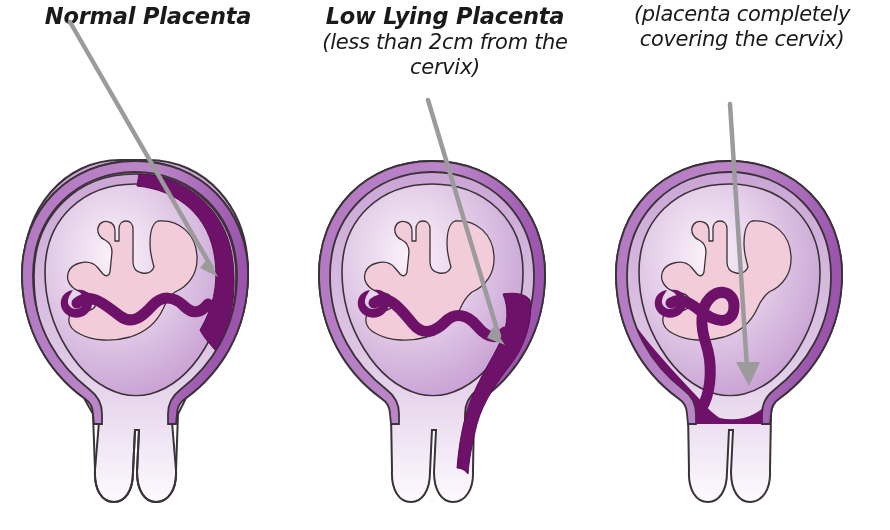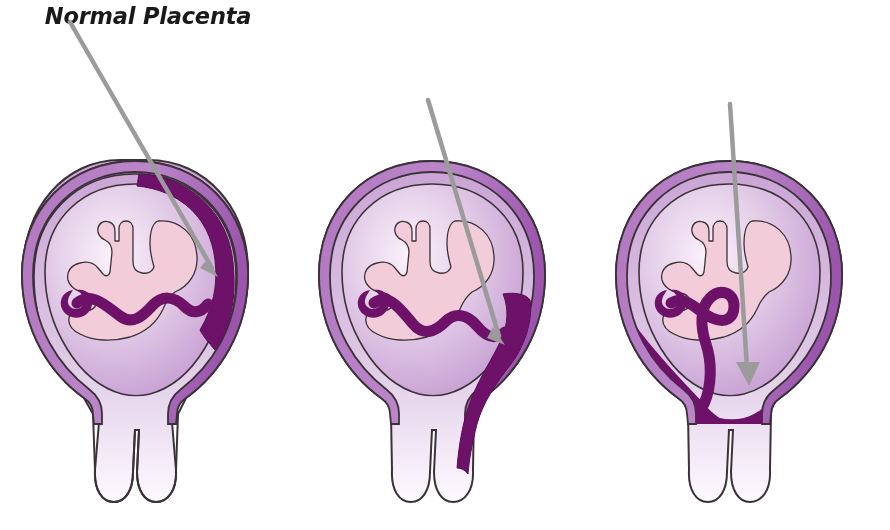--- a/index.html
+++ b/index.html
@@ -190,20 +190,24 @@
       </g>
 
       <g>
         <line x1="70" y1="22" x2="212" y2="268" stroke="#9b9b9b" stroke-width="4.5" stroke-linecap="round"></line>
         <path d="M218 277 L 200 268 L 208 258 Z" fill="#9b9b9b"></path>
       </g>
     </svg>
   </div>
 
   <div class="panel panel-2">
+    <div class="titlebox">
+      <span class="title-main">Low Lying Placenta</span>
+      <span class="title-sub">(less than 2cm from the cervix)</span>
+    </div>
 
     <svg width="296" height="530" viewBox="0 0 296 530">
       <defs>
         <radialGradient id="sac2" cx="38%" cy="34%" r="72%">
           <stop offset="0%" stop-color="#fbf3fb"></stop>
           <stop offset="42%" stop-color="#e6d1ea"></stop>
           <stop offset="100%" stop-color="#c69ed2"></stop>
         </radialGradient>
         <linearGradient id="wall2" x1="0" y1="0" x2="1" y2="0.25">
           <stop offset="0%" stop-color="#b277c1"></stop>
@@ -310,20 +314,21 @@
 
       <g>
         <line x1="131" y1="100" x2="202" y2="336" stroke="#9b9b9b" stroke-width="4.5" stroke-linecap="round"></line>
         <path d="M208 345 L 190 338 L 196 327 Z" fill="#9b9b9b"></path>
       </g>
     </svg>
   </div>
 
   <div class="panel panel-3">
     <div class="titlebox">
+      <span class="title-sub">(placenta completely covering the cervix)</span>
     </div>
 
     <svg width="296" height="530" viewBox="0 0 296 530">
       <defs>
         <radialGradient id="sac3" cx="38%" cy="34%" r="72%">
           <stop offset="0%" stop-color="#fbf3fb"></stop>
           <stop offset="42%" stop-color="#e6d1ea"></stop>
           <stop offset="100%" stop-color="#c69ed2"></stop>
         </radialGradient>
         <linearGradient id="wall3" x1="0" y1="0" x2="1" y2="0.25">

